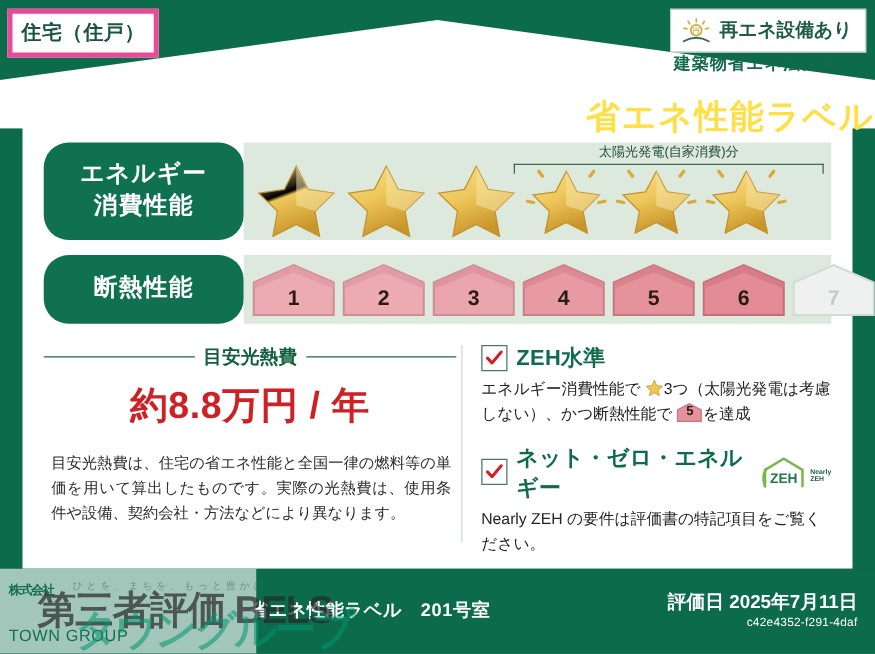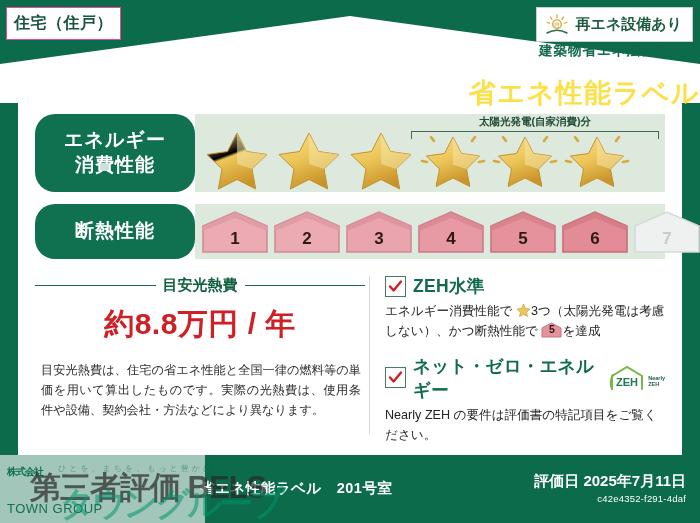--- a/index.html
+++ b/index.html
@@ -12,21 +12,21 @@
 
   
   .top-band{position:absolute;left:0;top:0;width:700px;height:103px;background:#0b6b4b;}
   .chevron{
     position:absolute;left:0;top:0;width:700px;height:103px;
     background:#ffffff;
     clip-path:polygon(0 103px, 0 64px, 350px 16px, 700px 64px, 700px 103px);
   }
   .tag-housing{
     position:absolute;left:6px;top:7px;width:113px;height:31px;
-    background:#ffffff;border:1px solid #ec4899;
+    background:#ffffff;border:4px solid #ec4899;
     display:flex;align-items:center;justify-content:center;
     color:#19543f;font-weight:bold;font-size:16px;letter-spacing:.5px;z-index:6;
   }
   .tag-renew{
     position:absolute;right:7px;top:7px;height:33px;
     background:#ffffff;border:1px solid #c5cfcb;
     display:flex;align-items:center;gap:6px;padding:0 10px 0 7px;z-index:6;
   }
   .tag-renew .txt{color:#1f5c44;font-weight:bold;font-size:15px;}
   .sun-ico{width:26px;height:22px;display:block;}
@@ -56,21 +56,21 @@
   .star{width:72px;height:62px;position:relative;flex:0 0 auto;}
   .star svg{width:72px;height:62px;display:block;}
 
   .solar-bracket{position:absolute;left:216px;top:2px;width:248px;height:22px;}
   .solar-bracket .bl{
     position:absolute;left:0;right:0;top:15px;height:7px;
     border-top:1.4px solid #3c6b52;border-left:1.4px solid #3c6b52;border-right:1.4px solid #3c6b52;
   }
   .solar-cap{
     position:absolute;left:0;right:0;top:-1px;text-align:center;
-    font-size:10.5px;font-weight:bold;color:#214b36;background:#dce9dc;
+    font-size:10.5px;font-weight:normal;color:#214b36;background:#dce9dc;
     display:inline-block;
   }
   .solar-cap span{background:#dce9dc;padding:0 4px;}
 
   .houses{position:absolute;left:6px;top:0;bottom:0;right:0;display:flex;align-items:center;gap:4px;}
   .house{width:68px;height:43px;position:relative;flex:0 0 auto;}
   .house svg{width:68px;height:43px;display:block;}
   .house .num{
     position:absolute;left:0;right:0;bottom:4px;text-align:center;
     font-size:17px;font-weight:bold;color:#2b1b16;

